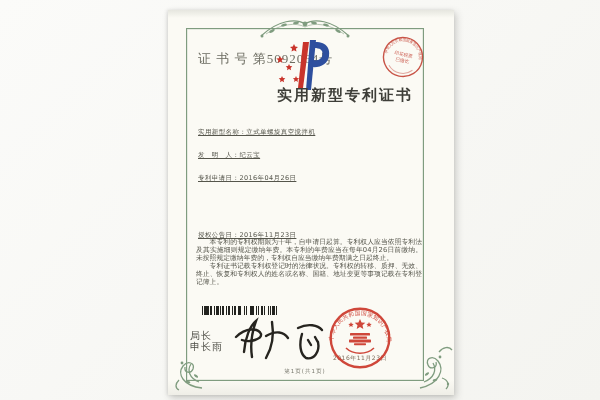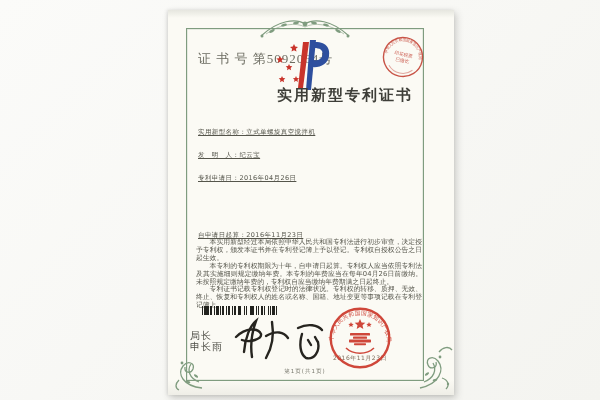--- a/index.html
+++ b/index.html
@@ -119,24 +119,23 @@
         <path d="M40,4 L46,4 L41,54 L36,54 Z"></path>
         <path d="M45,6 C58,6 60,14 59,20 C58,28 50,32 42,31 L43,24 C48,25 52,23 52.5,18.5 C53,14 50,12 44,12 Z"></path>
       </g>
     </svg>
 
     <div class="title">实用新型专利证书</div>
 
     <div class="info-line" style="top:118px">实用新型名称：立式单螺旋真空搅拌机</div>
     <div class="info-line" style="top:141px">发　明　人：纪云宝</div>
     <div class="info-line" style="top:164px">专利申请日：2016年04月26日</div>
-    <div class="info-line" style="top:221px">自申请日起算：2016年11月23日</div>
+    <div class="info-line" style="top:221px">授权公告日：2016年11月23日</div>
 
     <div class="body-text">
-      <p>本实用新型经过本局依照中华人民共和国专利法进行初步审查，决定授予专利权，颁发本证书并在专利登记簿上予以登记。专利权自授权公告之日起生效。</p>
       <p>本专利的专利权期限为十年，自申请日起算。专利权人应当依照专利法及其实施细则规定缴纳年费。本专利的年费应当在每年04月26日前缴纳。未按照规定缴纳年费的，专利权自应当缴纳年费期满之日起终止。</p>
       <p>专利证书记载专利权登记时的法律状况。专利权的转移、质押、无效、终止、恢复和专利权人的姓名或名称、国籍、地址变更等事项记载在专利登记簿上。</p>
     </div>
 
     <div class="barcode"></div>
 
     <div class="director">
       <div>局长</div>
       <div>申长雨</div>
     </div>

